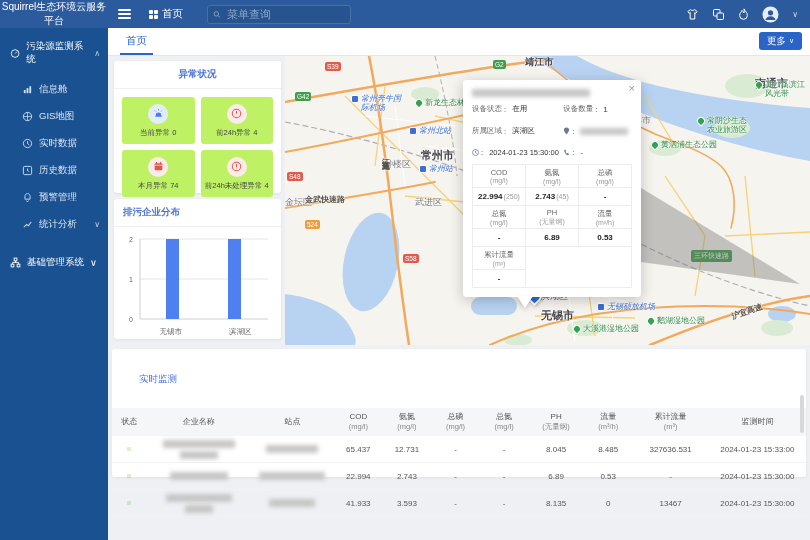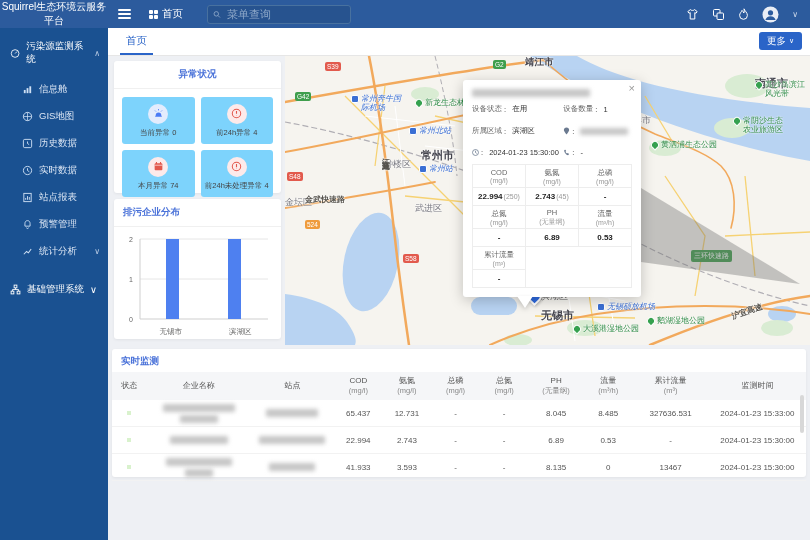--- a/index.html
+++ b/index.html
@@ -28,21 +28,21 @@
   
   .tabbar{position:absolute;left:108px;top:28px;right:0;height:27px;background:#fff;border-bottom:1px solid #e6e6e6;z-index:8;}
   .tab{position:absolute;left:12px;top:0;height:25px;display:flex;align-items:center;padding:0 6px;color:#2a64c8;font-size:10.5px;border-bottom:2px solid #2a64c8;cursor:pointer;}
   .morebtn{position:absolute;right:8px;top:4px;height:18px;background:#2a64c8;border:none;border-radius:3px;color:#fff;font-size:9.5px;display:flex;align-items:center;gap:3px;padding:0 8px;cursor:pointer;font-family:"Liberation Sans",sans-serif;}
   
   .card{position:absolute;background:#fff;border-radius:3px;box-shadow:0 1px 3px rgba(0,0,0,.06);}
   .card-abn{left:114px;top:61px;width:167px;height:132px;text-align:center;}
   .card-chart{left:114px;top:199px;width:167px;height:140px;}
   .card h3{margin:0;padding:7px 9px;font-size:9.5px;font-weight:bold;color:#4a72d9;border-bottom:1px solid #f0f0f0;}
   .tiles{display:grid;grid-template-columns:1fr 1fr;gap:6px;padding:8px;}
-  .tile{background:#7dd3fc;border-radius:3px;height:47px;display:flex;flex-direction:column;align-items:center;justify-content:center;gap:4px;cursor:pointer;}
+  .tile{background:#bef264;border-radius:3px;height:47px;display:flex;flex-direction:column;align-items:center;justify-content:center;gap:4px;cursor:pointer;}
   .iconcircle{width:20px;height:20px;border-radius:50%;display:flex;align-items:center;justify-content:center;}
   .ic-blue{background:#e3ecfd;color:#4a7bf5;}
   .ic-red{background:#fdeaea;color:#e2574c;}
   .tlabel{font-size:7.5px;color:#444;white-space:nowrap;}
   .chartwrap{padding:4px 6px 0 4px;}
   .xcats{display:flex;justify-content:space-around;font-size:7.5px;color:#666;padding-left:18px;}
   
   .map{position:absolute;left:285px;top:56px;width:525px;height:289px;background:#f6f4ef;overflow:hidden;cursor:grab;}
   .map .decor{position:absolute;left:0;top:0;z-index:1;}
   .mlbl{position:absolute;z-index:2;white-space:nowrap;text-shadow:0 0 2px #fff,0 0 2px #fff;}
@@ -75,21 +75,21 @@
   .pmetrics{display:grid;grid-template-columns:1fr 1fr 1fr;gap:1px;background:#ededed;border:1px solid #ededed;margin-top:7px;}
   .pm{background:#fff;display:flex;flex-direction:column;align-items:center;justify-content:center;text-align:center;}
   .pm.h{height:22px;color:#666;font-size:7.5px;}
   .pm.h .unit{color:#9a9a9a;font-size:7px;}
   .pm.v{height:17px;font-size:8px;font-weight:bold;color:#222;}
   .pm.v .lim{color:#999;font-weight:normal;font-size:7px;margin-left:1px;}
   .pm.span2{grid-column:span 2;grid-row:span 2;}
   .pointer{position:absolute;left:54px;bottom:-11px;width:0;height:0;border-left:8px solid transparent;border-right:8px solid transparent;border-top:12px solid #fff;filter:drop-shadow(0 2px 2px rgba(0,0,0,.15));}
   
   .monitor{position:absolute;left:112px;top:349px;width:694px;height:128px;background:#fff;border-radius:3px;box-shadow:0 1px 3px rgba(0,0,0,.06);}
-  .monitor h3{margin:0;padding:6px 9px 4px;font-size:9.5px;font-weight:bold;color:#4a72d9;}
+  .monitor h3{margin:18px;padding:6px 9px 4px;font-size:9.5px;font-weight:normal;color:#4a72d9;}
   table.mt{width:100%;border-collapse:collapse;table-layout:fixed;font-size:8px;color:#555;}
   table.mt th{background:#f5f6f8;font-weight:normal;color:#555;padding:4px 2px;line-height:1.25;height:20px;}
   table.mt th .unit{color:#888;font-size:7.5px;display:block;}
   table.mt td{text-align:center;padding:0 2px;height:26px;border-bottom:1px solid #f2f2f2;color:#555;cursor:pointer;}
   .statusdot{width:11px;height:11px;border-radius:50%;margin:0 auto;background:radial-gradient(circle at 35% 30%,#9fe85a,#46b81c 70%);box-shadow:0 0 0 2px rgba(82,196,26,.22);}
   .namecell{display:flex;flex-direction:column;align-items:center;gap:3px;}
   .vsb{position:absolute;right:2px;top:46px;width:4px;height:38px;background:#d8d8d8;border-radius:2px;cursor:pointer;}
 </style>
 </head>
 <body>
@@ -164,38 +164,31 @@
   </div>
   <div class="sitem">
     <svg width="11" height="11" viewBox="0 0 12 12">
         <circle cx="6" cy="6" r="4.5" fill="none" stroke="#cfe0f4" stroke-width="1"></circle>
         <path d="M6,1.5 V10.5 M1.5,6 H10.5" stroke="#cfe0f4" stroke-width="0.8"></path>
       </svg>
     <span>GIS地图</span>
   </div>
   <div class="sitem">
     <svg width="11" height="11" viewBox="0 0 12 12">
+        <circle cx="6" cy="6" r="4.5" fill="none" stroke="#cfe0f4" stroke-width="1"></circle>
+        <path d="M6,3.5 V6 L8,7.4" fill="none" stroke="#cfe0f4" stroke-width="1"></path>
+      </svg>
+    <span>实时数据</span>
+  </div>
+  <div class="sitem">
+    <svg width="11" height="11" viewBox="0 0 12 12">
         <rect x="1.5" y="1.5" width="9" height="9" rx="1.5" fill="none" stroke="#cfe0f4" stroke-width="1"></rect>
         <path d="M6,3.8 V6 L7.8,7.2" fill="none" stroke="#cfe0f4" stroke-width="1"></path>
       </svg>
     <span>历史数据</span>
-  </div>
-  <div class="sitem">
-    <svg width="11" height="11" viewBox="0 0 12 12">
-        <circle cx="6" cy="6" r="4.5" fill="none" stroke="#cfe0f4" stroke-width="1"></circle>
-        <path d="M6,3.5 V6 L8,7.4" fill="none" stroke="#cfe0f4" stroke-width="1"></path>
-      </svg>
-    <span>实时数据</span>
-  </div>
-  <div class="sitem">
-    <svg width="11" height="11" viewBox="0 0 12 12">
-        <rect x="2" y="1.5" width="8" height="9" fill="none" stroke="#cfe0f4" stroke-width="1"></rect>
-        <path d="M4,8.5 V6.5 M6,8.5 V4.5 M8,8.5 V5.5" stroke="#cfe0f4" stroke-width="1"></path>
-      </svg>
-    <span>站点报表</span>
   </div>
   <div class="sitem">
     <svg width="11" height="11" viewBox="0 0 12 12">
         <path d="M6,1.8 C4,1.8 3.2,3.4 3.2,5 L3.2,7.8 L8.8,7.8 L8.8,5 C8.8,3.4 8,1.8 6,1.8 Z" fill="none" stroke="#cfe0f4" stroke-width="1"></path>
         <path d="M5,9.4 a1,1 0 0 0 2,0" fill="none" stroke="#cfe0f4" stroke-width="1"></path>
       </svg>
     <span>预警管理</span>
   </div>
   <div class="sitem">
     <svg width="11" height="11" viewBox="0 0 12 12">
@@ -338,36 +331,36 @@
       <path d="M205,289 C260,264 330,250 420,250 C460,250 500,254 525,258" stroke-width="2"></path>
       <path d="M258,4 C300,40 330,60 370,78 C400,90 420,96 436,110 C450,124 452,150 446,172" stroke-width="1.6"></path>
     </g>
   </svg>
 
   <div class="mlbl city" style="left:240px;top:0px;font-size:9.5px;">靖江市</div>
   <div class="mlbl city" style="left:470px;top:8px;margin-top:12px;">南通市</div>
   <div class="mlbl district" style="left:330px;top:58px;">张家港市</div>
   <div class="mlbl city" style="left:136px;top:92px;">常州市</div>
   <div class="mlbl district" style="left:99px;top:102px;">钟楼区</div>
-  <div class="mlbl district" style="left:130px;top:146px;">武进区</div>
+  <div class="mlbl district" style="left:130px;top:140px;">武进区</div>
   <div class="mlbl district" style="left:0px;top:140px;">金坛区</div>
   <div class="mlbl city" style="left:256px;top:252px;">无锡市</div>
 
   <span class="bigmarker" style="left:242px;top:232px;"></span>
   <div class="mlbl district" style="left:256px;top:234px;color:#555;">滨湖区</div>
 
   <div class="mlbl poi" style="left:130px;top:42px;">
       <span class="pin"></span>
       <span class="txt">新龙生态林</span>
     </div>
   <div class="mlbl poi" style="left:470px;top:24px;">
       <span class="pin"></span>
       <span class="txt wrap2">高沙岛滨江风光带</span>
     </div>
-  <div class="mlbl poi" style="left:448px;top:60px;">
+  <div class="mlbl poi" style="left:412px;top:60px;">
       <span class="pin"></span>
       <span class="txt wrap2">常阴沙生态农业旅游区</span>
     </div>
   <div class="mlbl poi" style="left:366px;top:84px;">
       <span class="pin"></span>
       <span class="txt">黄泗浦生态公园</span>
     </div>
   <div class="mlbl poi" style="left:288px;top:268px;">
       <span class="pin"></span>
       <span class="txt">大溪港湿地公园</span>

